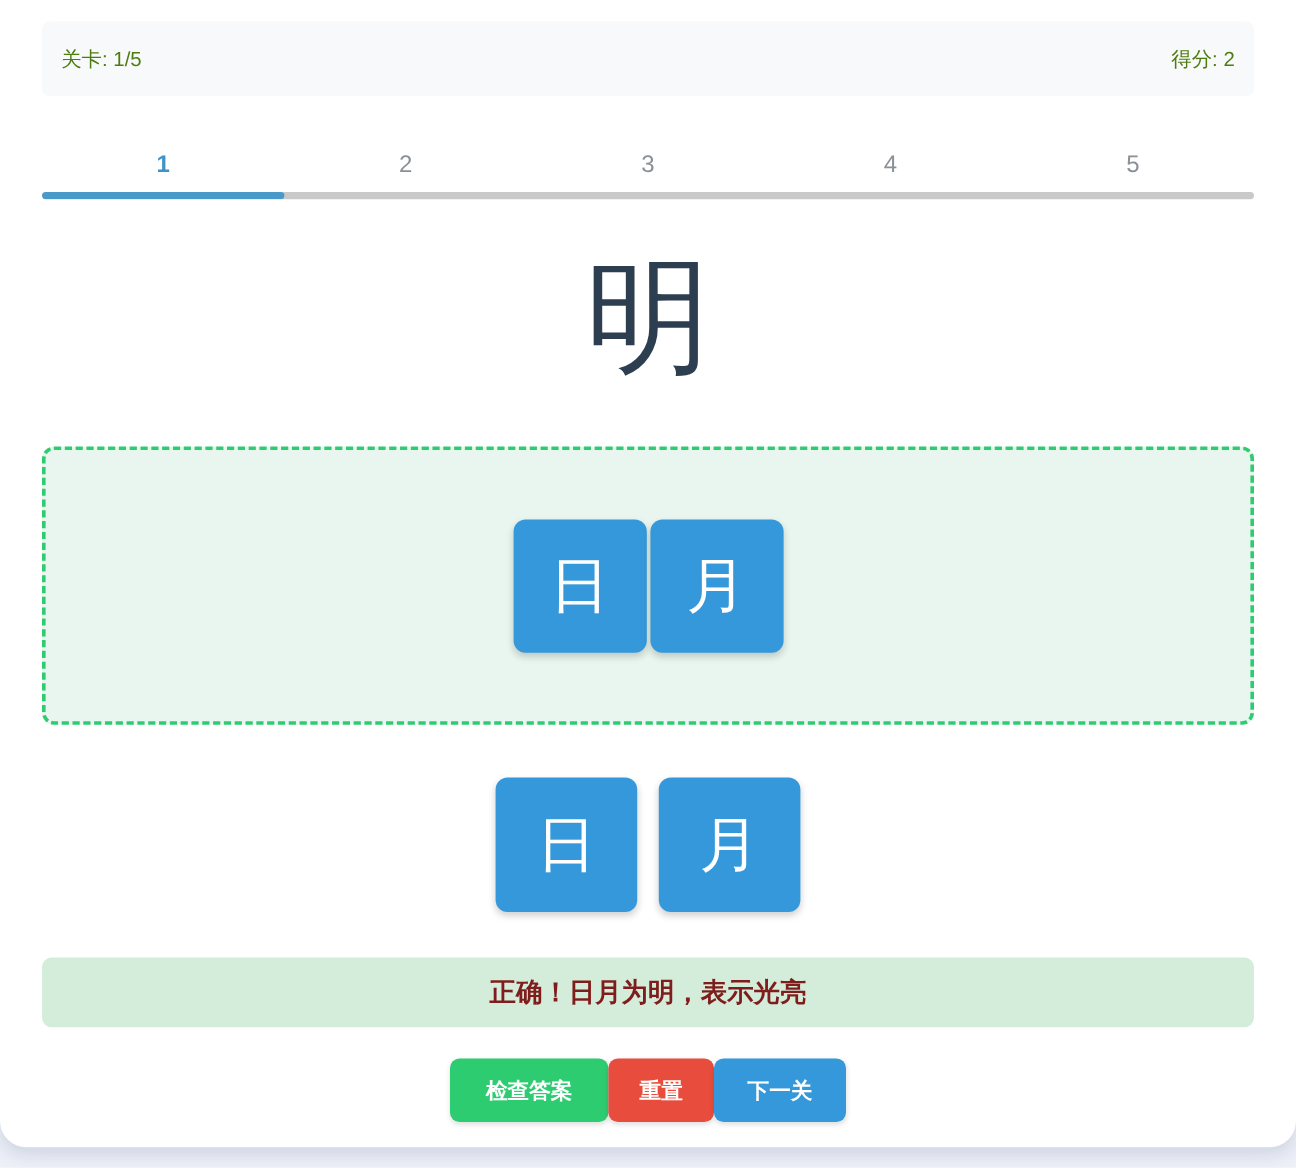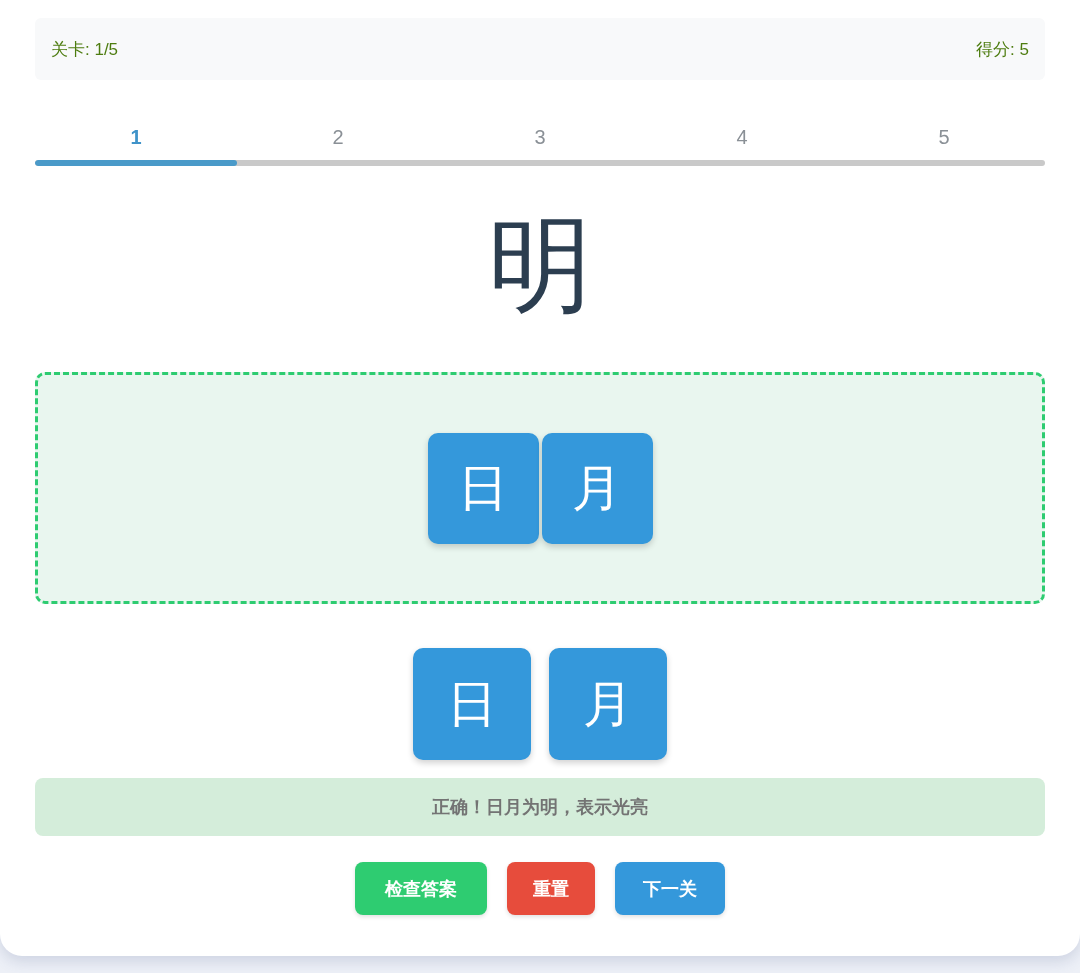--- a/index.html
+++ b/index.html
@@ -106,38 +106,37 @@
     justify-content: center;
     gap: 18px;
   }
   .source-row .tile {
     width: 118px;
     height: 112px;
   }
 
   
   .message {
-    margin-top: 18px;
+    margin-top: 38px;
     height: 58px;
     background: #d4edda;
     border-radius: 8px;
     display: flex;
     align-items: center;
     justify-content: center;
-    color: #737373;
-    font-size: 18px;
+    color: #7f1d1d;
+    font-size: 22px;
     font-weight: 700;
   }
 
   
   .actions {
     margin-top: 26px;
     display: flex;
     justify-content: center;
-    gap: 20px;
   }
   .btn {
     height: 53px;
     border: none;
     border-radius: 8px;
     color: #ffffff;
     font-family: inherit;
     font-size: 18px;
     font-weight: 700;
     padding: 0 28px;
@@ -148,21 +147,21 @@
   .btn-reset { background: #e74c3c; padding: 0 26px; }
   .btn-next  { background: #3498db; padding: 4px 28px; }
 </style>
 </head>
 <body>
 
 <div class="card">
 
   <div class="status-bar">
     <span>关卡: 1/5</span>
-    <span>得分: 5</span>
+    <span>得分: 2</span>
   </div>
 
   <div class="steps">
     <div class="step active">1</div>
     <div class="step">2</div>
     <div class="step">3</div>
     <div class="step">4</div>
     <div class="step">5</div>
   </div>
   <div class="progress-track">

